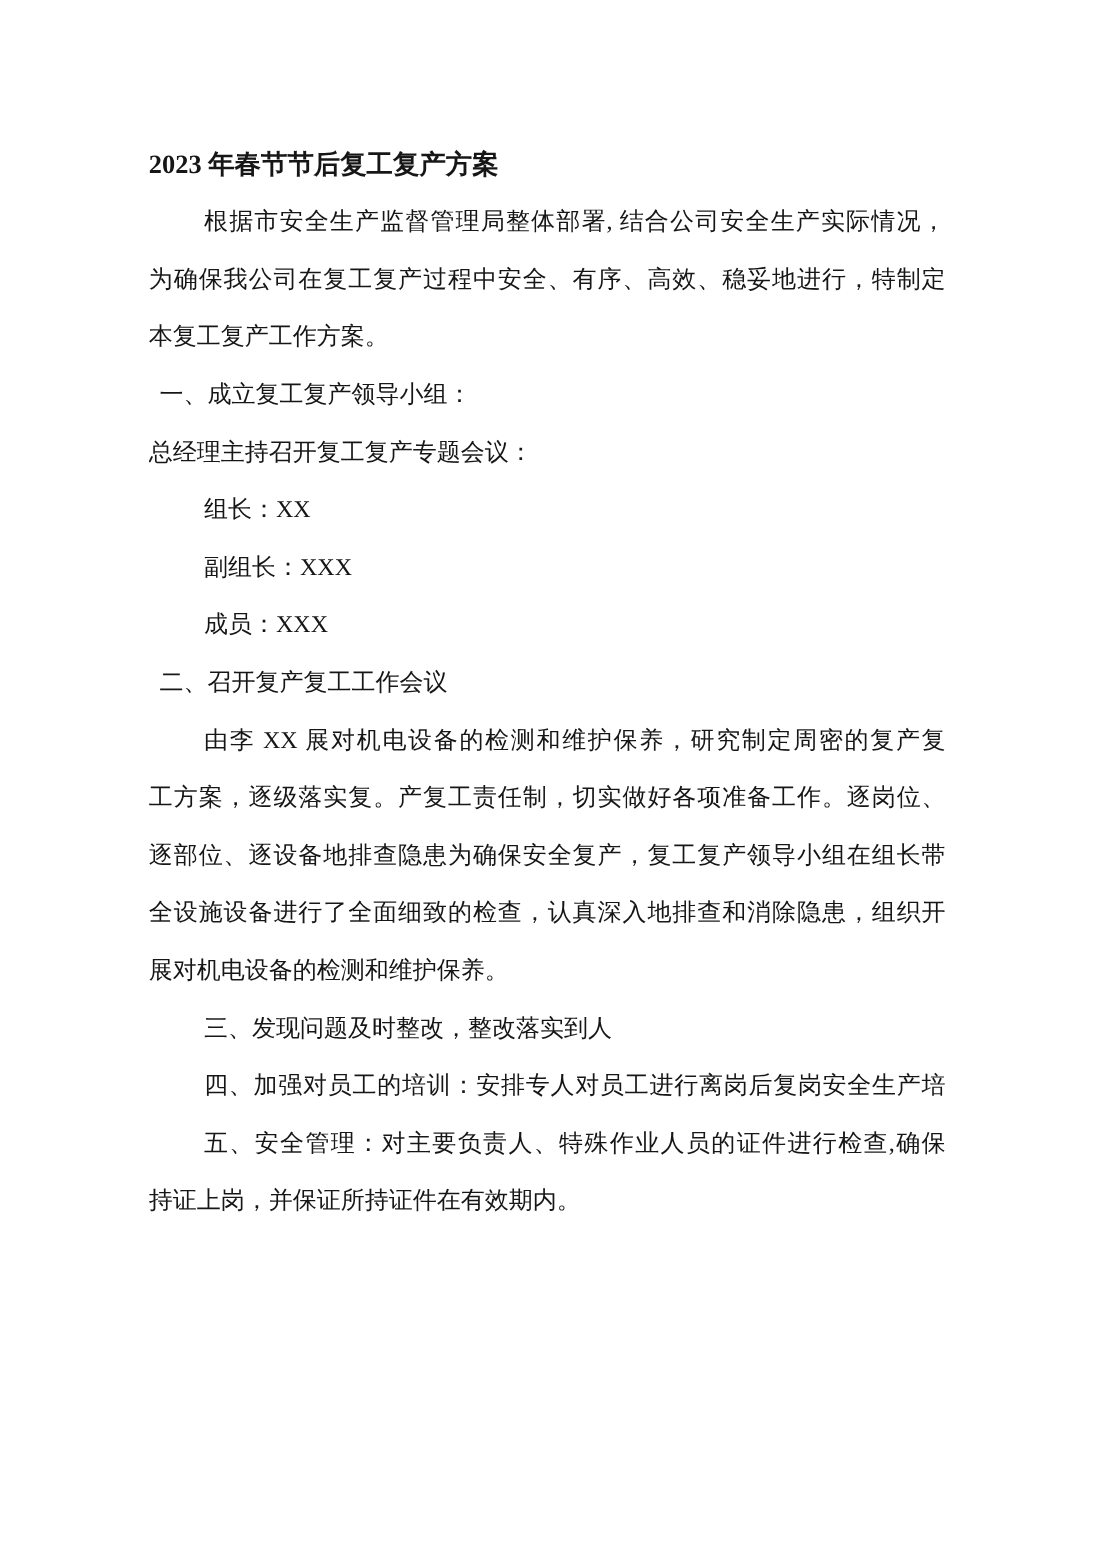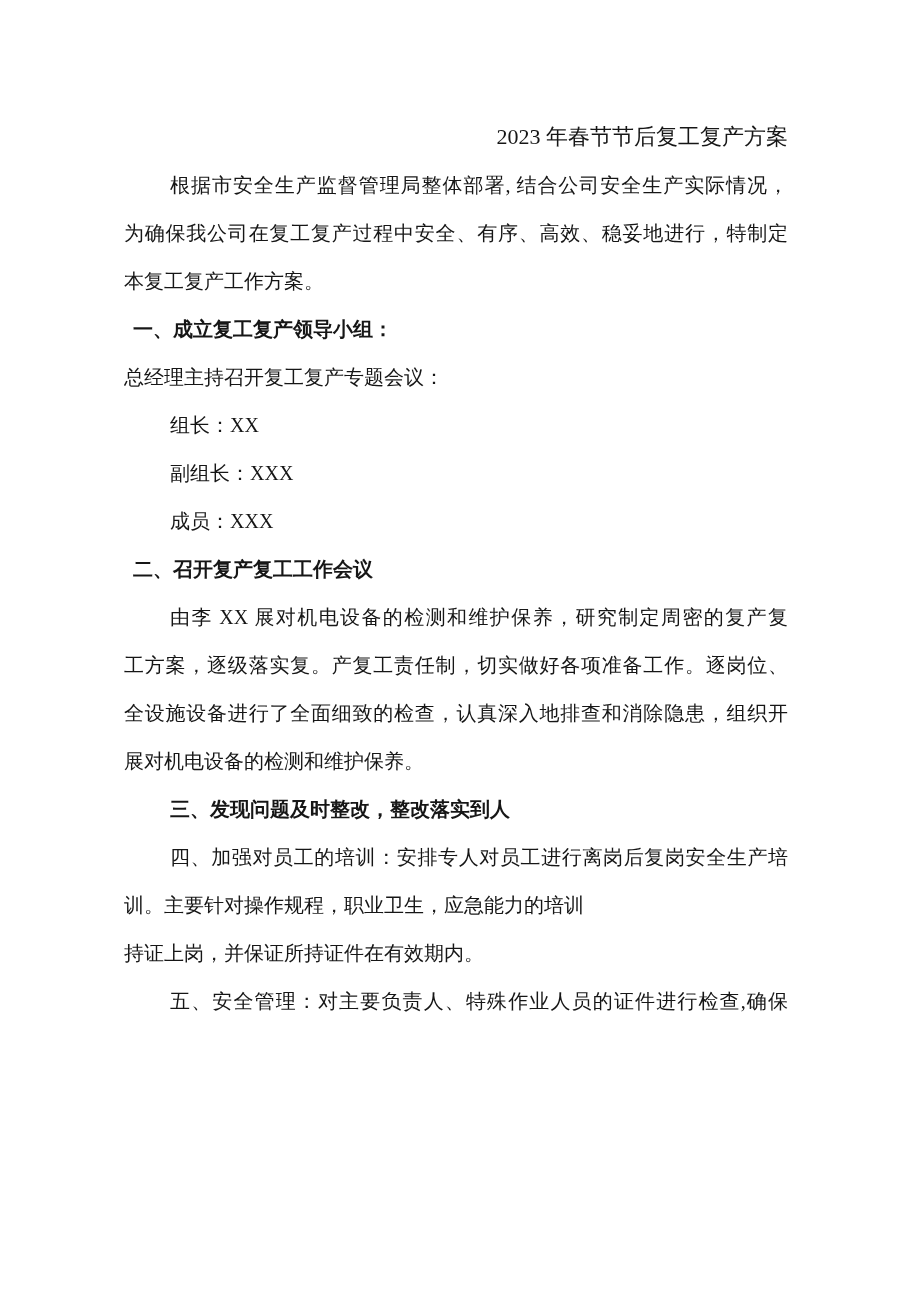--- a/index.html
+++ b/index.html
@@ -27,26 +27,26 @@
       width: 664px;
     }
     .line {
       height: 48px;
       line-height: 48px;
       font-size: 20px;
       overflow: hidden;
       text-align: left;
     }
     .title {
-      text-align: right;
-      font-weight: 400;
+      text-align: left;
+      font-weight: 700;
       font-size: 22px;
     }
     .heading {
-      font-weight: 700;
+      font-weight: 400;
     }
     
     .full {
       text-align: justify;
       text-align-last: justify;
     }
     
     .indent {
       padding-left: 46px;
     }
@@ -69,25 +69,25 @@
 
     <div class="line heading hang">一、成立复工复产领导小组：</div>
     <div class="line">总经理主持召开复工复产专题会议：</div>
     <div class="line indent">组长：XX</div>
     <div class="line indent">副组长：XXX</div>
     <div class="line indent">成员：XXX</div>
 
     <div class="line heading hang">二、召开复产复工工作会议</div>
     <div class="line full indent">由李 XX 展对机电设备的检测和维护保养，研究制定周密的复产复</div>
     <div class="line full">工方案，逐级落实复。产复工责任制，切实做好各项准备工作。逐岗位、</div>
+    <div class="line full">逐部位、逐设备地排查隐患为确保安全复产，复工复产领导小组在组长带</div>
     <div class="line full">全设施设备进行了全面细致的检查，认真深入地排查和消除隐患，组织开</div>
     <div class="line">展对机电设备的检测和维护保养。</div>
 
     <div class="line heading indent">三、发现问题及时整改，整改落实到人</div>
 
     <div class="line full indent">四、加强对员工的培训：安排专人对员工进行离岗后复岗安全生产培</div>
-    <div class="line">训。主要针对操作规程，职业卫生，应急能力的培训</div>
 
+    <div class="line full indent">五、安全管理：对主要负责人、特殊作业人员的证件进行检查,确保</div>
     <div class="line">持证上岗，并保证所持证件在有效期内。</div>
-    <div class="line full indent">五、安全管理：对主要负责人、特殊作业人员的证件进行检查,确保</div>
 
   </div>
 </div>
 
 </body></html>

